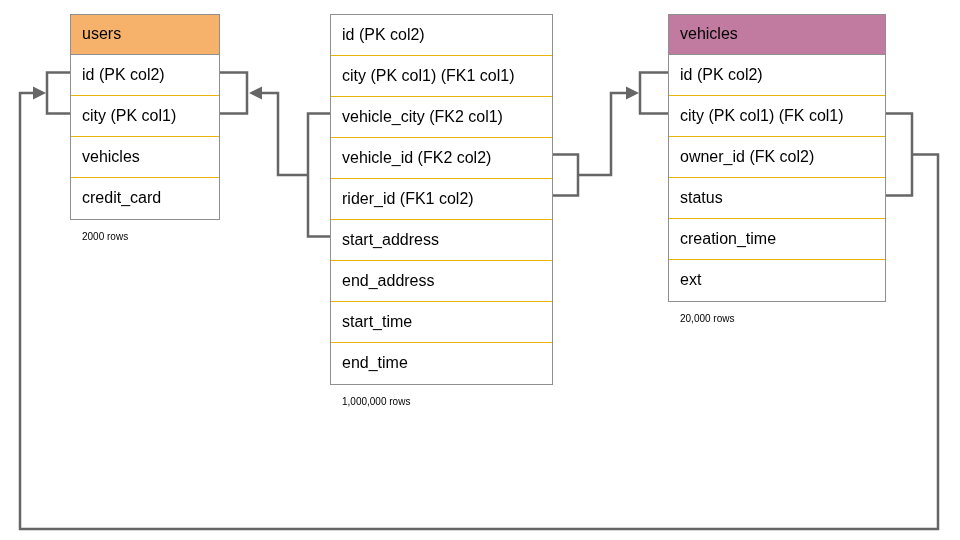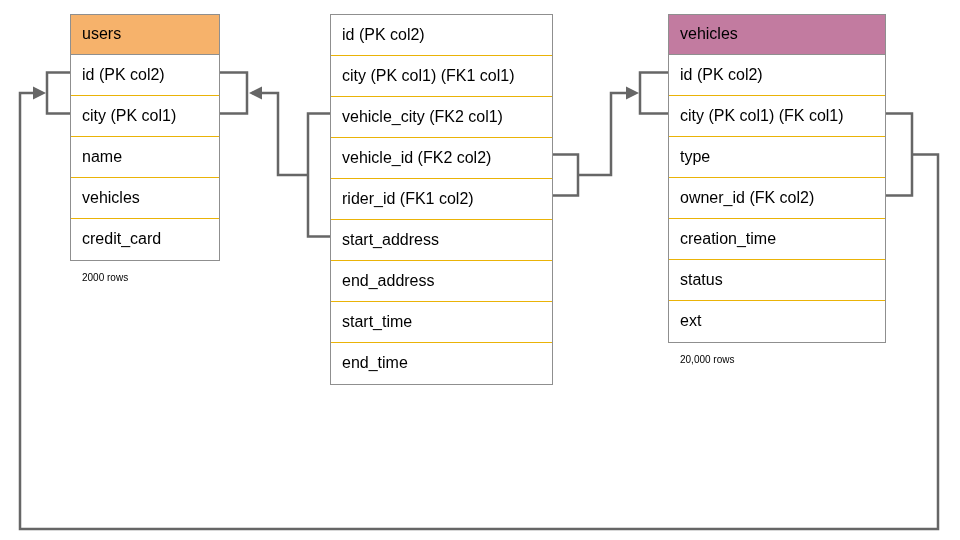--- a/index.html
+++ b/index.html
@@ -90,48 +90,47 @@
       <path d="M70,72.5 H47 V113.5 H70"></path>
       <polygon points="46,93 33,86.5 33,99.5" fill="#666666" stroke="none"></polygon>
     </g>
   </svg>
 
   <div class="db-table" id="t-users">
     <div class="tbl-box">
         <div class="tbl-header" style="background: rgb(246, 178, 107);">users</div>
         <div class="tbl-row">id (PK col2)</div>
         <div class="tbl-row">city (PK col1)</div>
-        <div class="tbl-row">name</div>
         <div class="tbl-row">vehicles</div>
         <div class="tbl-row">credit_card</div>
       </div>
     <div class="row-count">2000 rows</div>
   </div>
 
   <div class="db-table" id="t-rides">
     <div class="tbl-box">
         <div class="tbl-row">id (PK col2)</div>
         <div class="tbl-row">city (PK col1) (FK1 col1)</div>
         <div class="tbl-row">vehicle_city (FK2 col1)</div>
         <div class="tbl-row">vehicle_id (FK2 col2)</div>
         <div class="tbl-row">rider_id (FK1 col2)</div>
         <div class="tbl-row">start_address</div>
         <div class="tbl-row">end_address</div>
         <div class="tbl-row">start_time</div>
         <div class="tbl-row">end_time</div>
       </div>
+    <div class="row-count">1,000,000 rows</div>
   </div>
 
   <div class="db-table" id="t-vehicles">
     <div class="tbl-box">
         <div class="tbl-header" style="background: rgb(194, 123, 160);">vehicles</div>
         <div class="tbl-row">id (PK col2)</div>
         <div class="tbl-row">city (PK col1) (FK col1)</div>
-        <div class="tbl-row">type</div>
         <div class="tbl-row">owner_id (FK col2)</div>
+        <div class="tbl-row">status</div>
         <div class="tbl-row">creation_time</div>
-        <div class="tbl-row">status</div>
         <div class="tbl-row">ext</div>
       </div>
     <div class="row-count">20,000 rows</div>
   </div>
 
 </div>
 
 </body></html>

